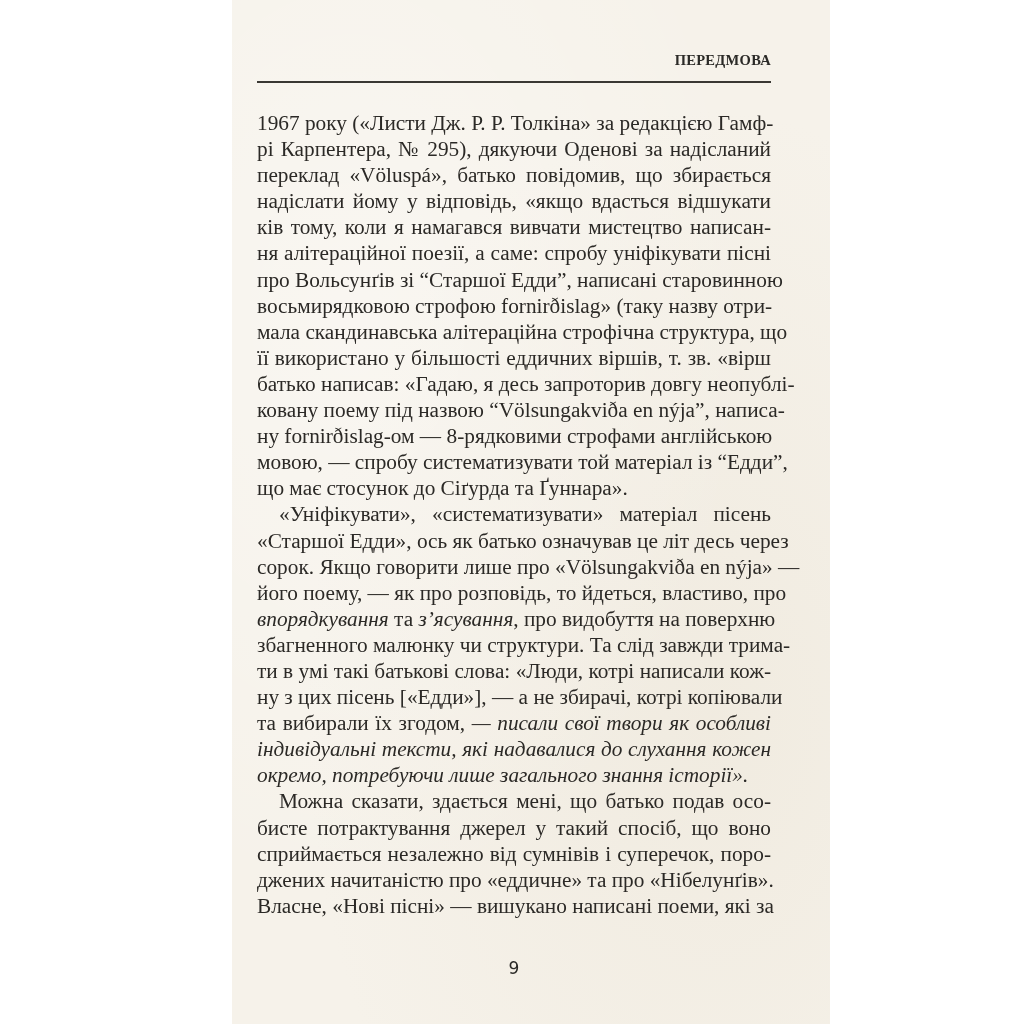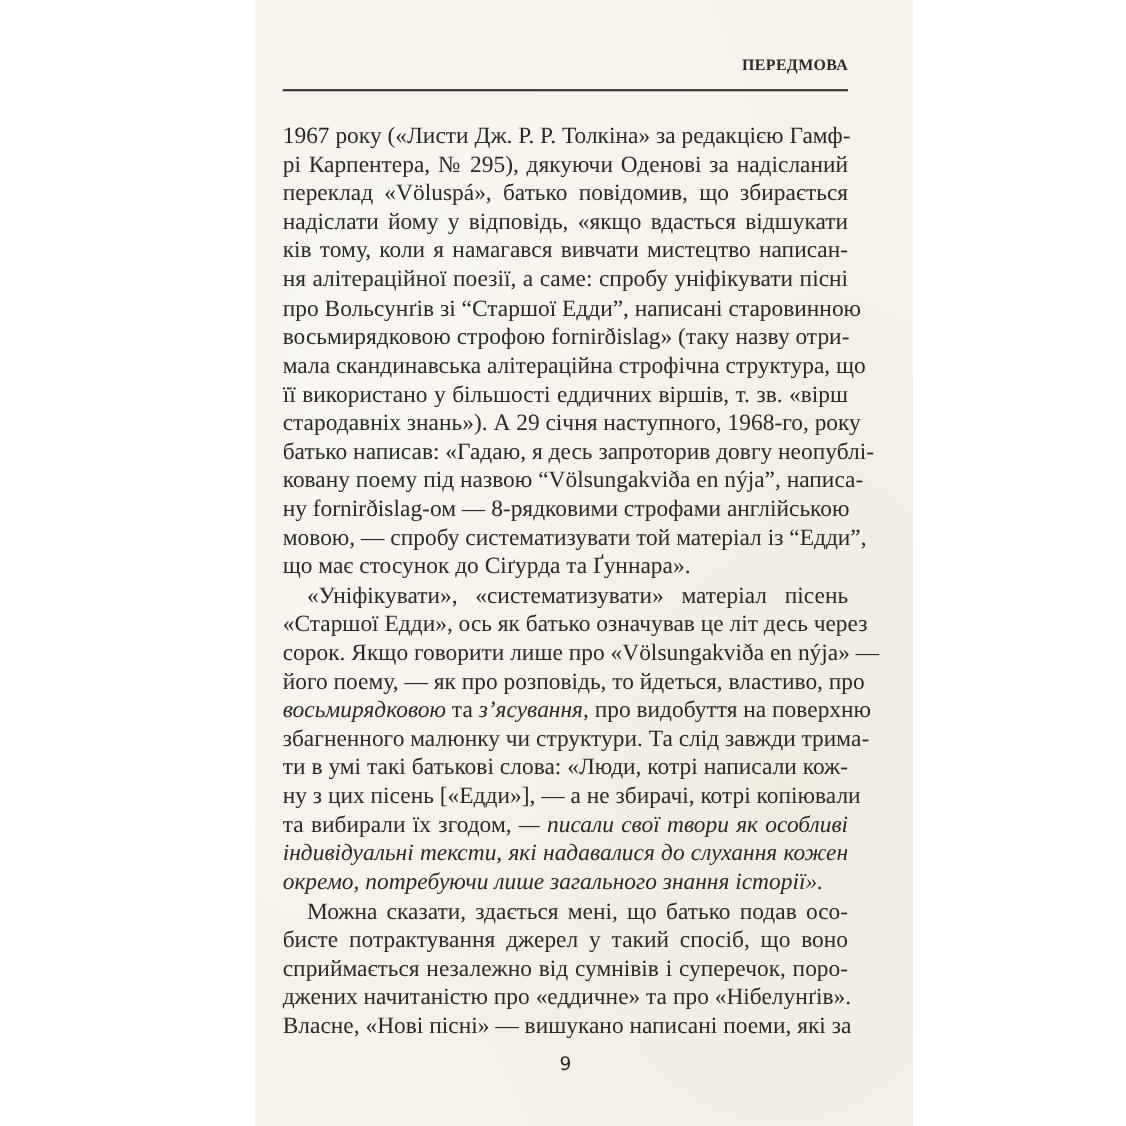--- a/index.html
+++ b/index.html
@@ -90,31 +90,30 @@
   <span class="line">1967 року («Листи Дж. Р. Р. Толкіна» за редакцією Гамф-</span>
   <span class="line">рі Карпентера, № 295), дякуючи Оденові за надісланий</span>
   <span class="line">переклад «Völuspá», батько повідомив, що збирається</span>
   <span class="line">надіслати йому у відповідь, «якщо вдасться відшукати</span>
   <span class="line">ків тому, коли я намагався вивчати мистецтво написан-</span>
   <span class="line">ня алітераційної поезії, а саме: спробу уніфікувати пісні</span>
   <span class="line">про Вольсунґів зі “Старшої Едди”, написані старовинною</span>
   <span class="line">восьмирядковою строфою fornirðislag» (таку назву отри-</span>
   <span class="line">мала скандинавська алітераційна строфічна структура, що</span>
   <span class="line">її використано у більшості еддичних віршів, т. зв. «вірш</span>
-  <span class="line">стародавніх знань»). А 29 січня наступного, 1968-го, року</span>
   <span class="line">батько написав: «Гадаю, я десь запроторив довгу неопублі-</span>
   <span class="line">ковану поему під назвою “Völsungakviða en nýja”, написа-</span>
   <span class="line">ну fornirðislag-ом — 8-рядковими строфами англійською</span>
   <span class="line">мовою, — спробу систематизувати той матеріал із “Едди”,</span>
   <span class="line last">що має стосунок до Сіґурда та Ґуннара».</span>
   <span class="line indent">«Уніфікувати», «систематизувати» матеріал пісень</span>
   <span class="line">«Старшої Едди», ось як батько означував це літ десь через</span>
   <span class="line">сорок. Якщо говорити лише про «Völsungakviða en nýja» —</span>
   <span class="line">його поему, — як про розповідь, то йдеться, властиво, про</span>
-  <span class="line"><span class="it">восьмирядковою</span><span> та </span><span class="it">з’ясування</span><span>, про видобуття на поверхню</span></span>
+  <span class="line"><span class="it">впорядкування</span><span> та </span><span class="it">з’ясування</span><span>, про видобуття на поверхню</span></span>
   <span class="line">збагненного малюнку чи структури. Та слід завжди трима-</span>
   <span class="line">ти в умі такі батькові слова: «Люди, котрі написали кож-</span>
   <span class="line">ну з цих пісень [«Едди»], — а не збирачі, котрі копіювали</span>
   <span class="line"><span>та вибирали їх згодом, </span><span class="it">— писали свої твори як особливі</span></span>
   <span class="line it">індивідуальні тексти, які надавалися до слухання кожен</span>
   <span class="line last it">окремо, потребуючи лише загального знання історії».</span>
   <span class="line indent">Можна сказати, здається мені, що батько подав осо-</span>
   <span class="line">бисте потрактування джерел у такий спосіб, що воно</span>
   <span class="line">сприймається незалежно від сумнівів і суперечок, поро-</span>
   <span class="line">джених начитаністю про «еддичне» та про «Нібелунґів».</span>

